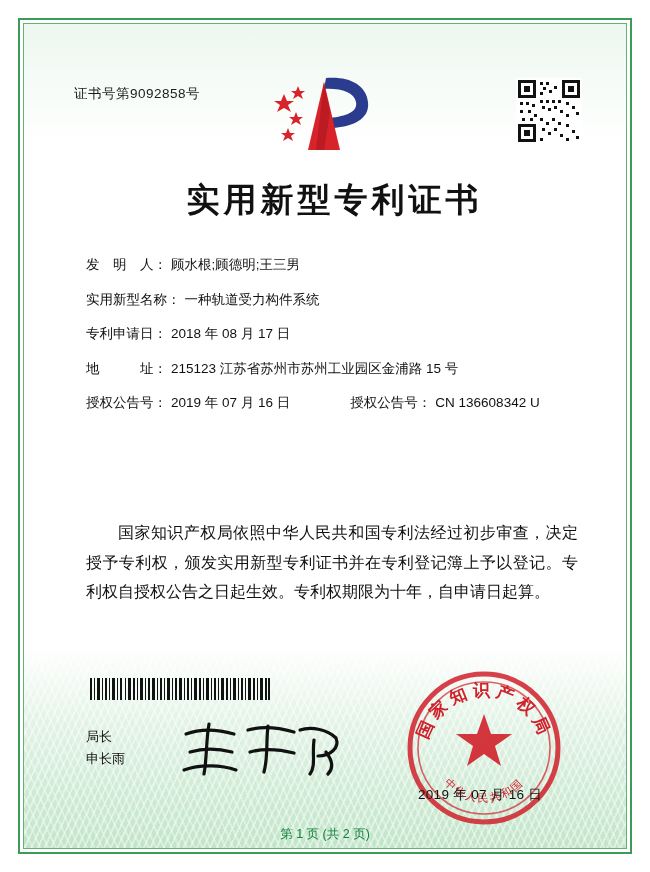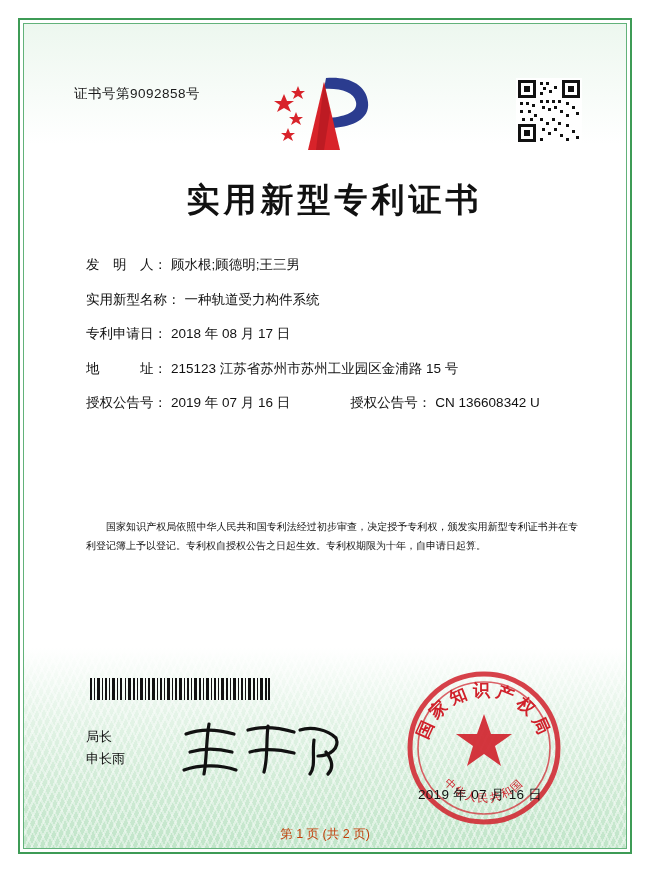--- a/index.html
+++ b/index.html
@@ -133,21 +133,21 @@
   .field-row.two-col .second-label {
     margin-left: 60px;
     white-space: pre;
   }
 
   .paragraphs {
     position: absolute;
     left: 86px;
     right: 72px;
     top: 518px;
-    font-size: 10px;
+    font-size: 16px;
     line-height: 1.85;
     color: #111;
     text-align: justify;
   }
   .paragraphs p {
     margin: 0 0 2px 0;
     text-indent: 2em;
   }
 
   .barcode {
@@ -192,21 +192,21 @@
     letter-spacing: .3px;
   }
 
   .footer {
     position: absolute;
     left: 0;
     right: 0;
     top: 826px;
     text-align: center;
     font-size: 12.5px;
-    color: #c2410c;
+    color: #15803d;
   }
 </style>
 </head>
 <body>
 
 <div class="page">
 
   <div class="top-tint"></div>
   <div class="bottom-tint"></div>
   <div class="border-outer"></div>

